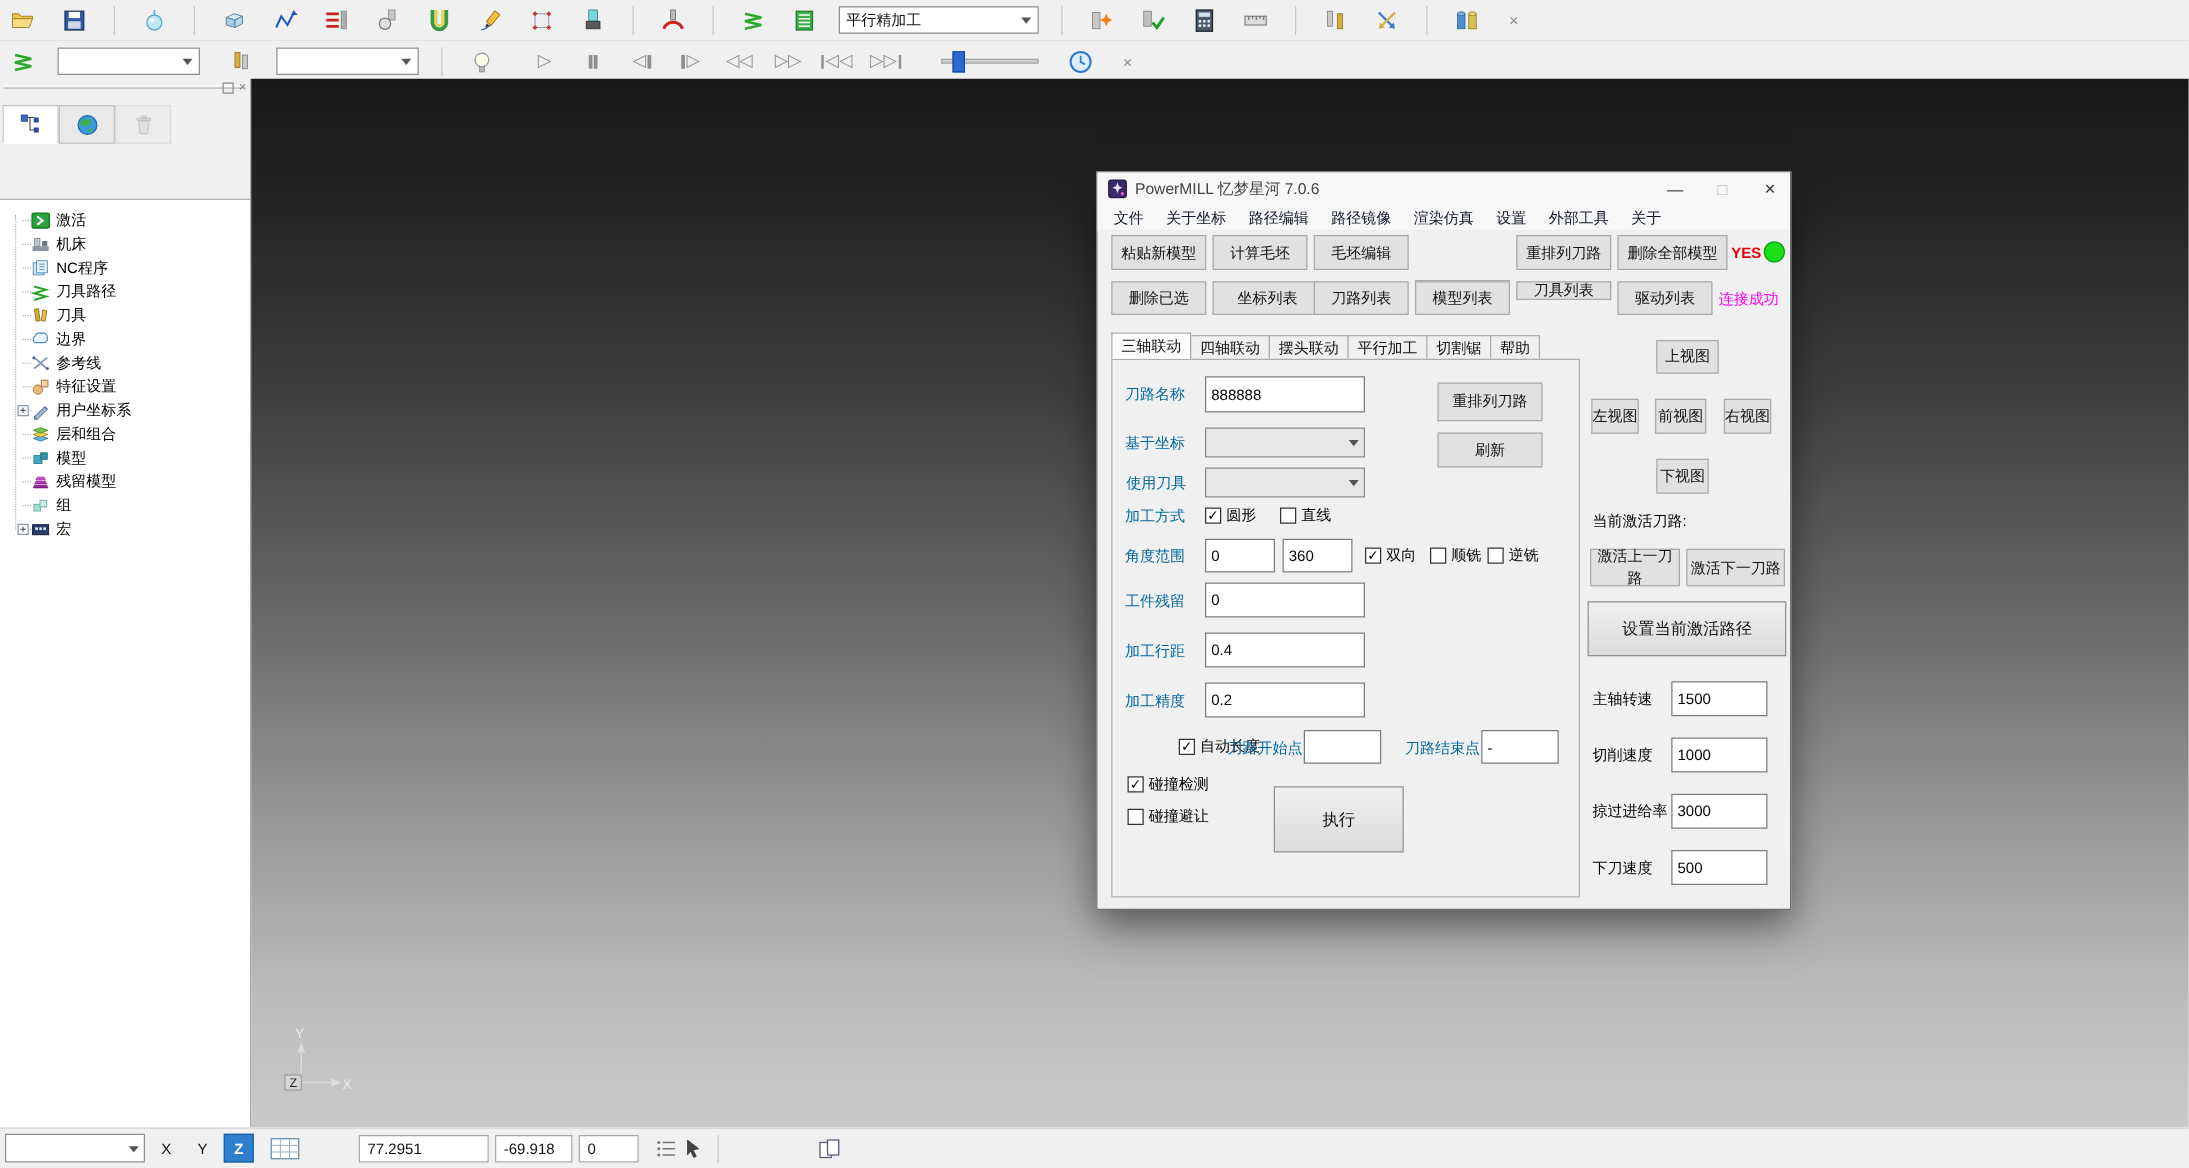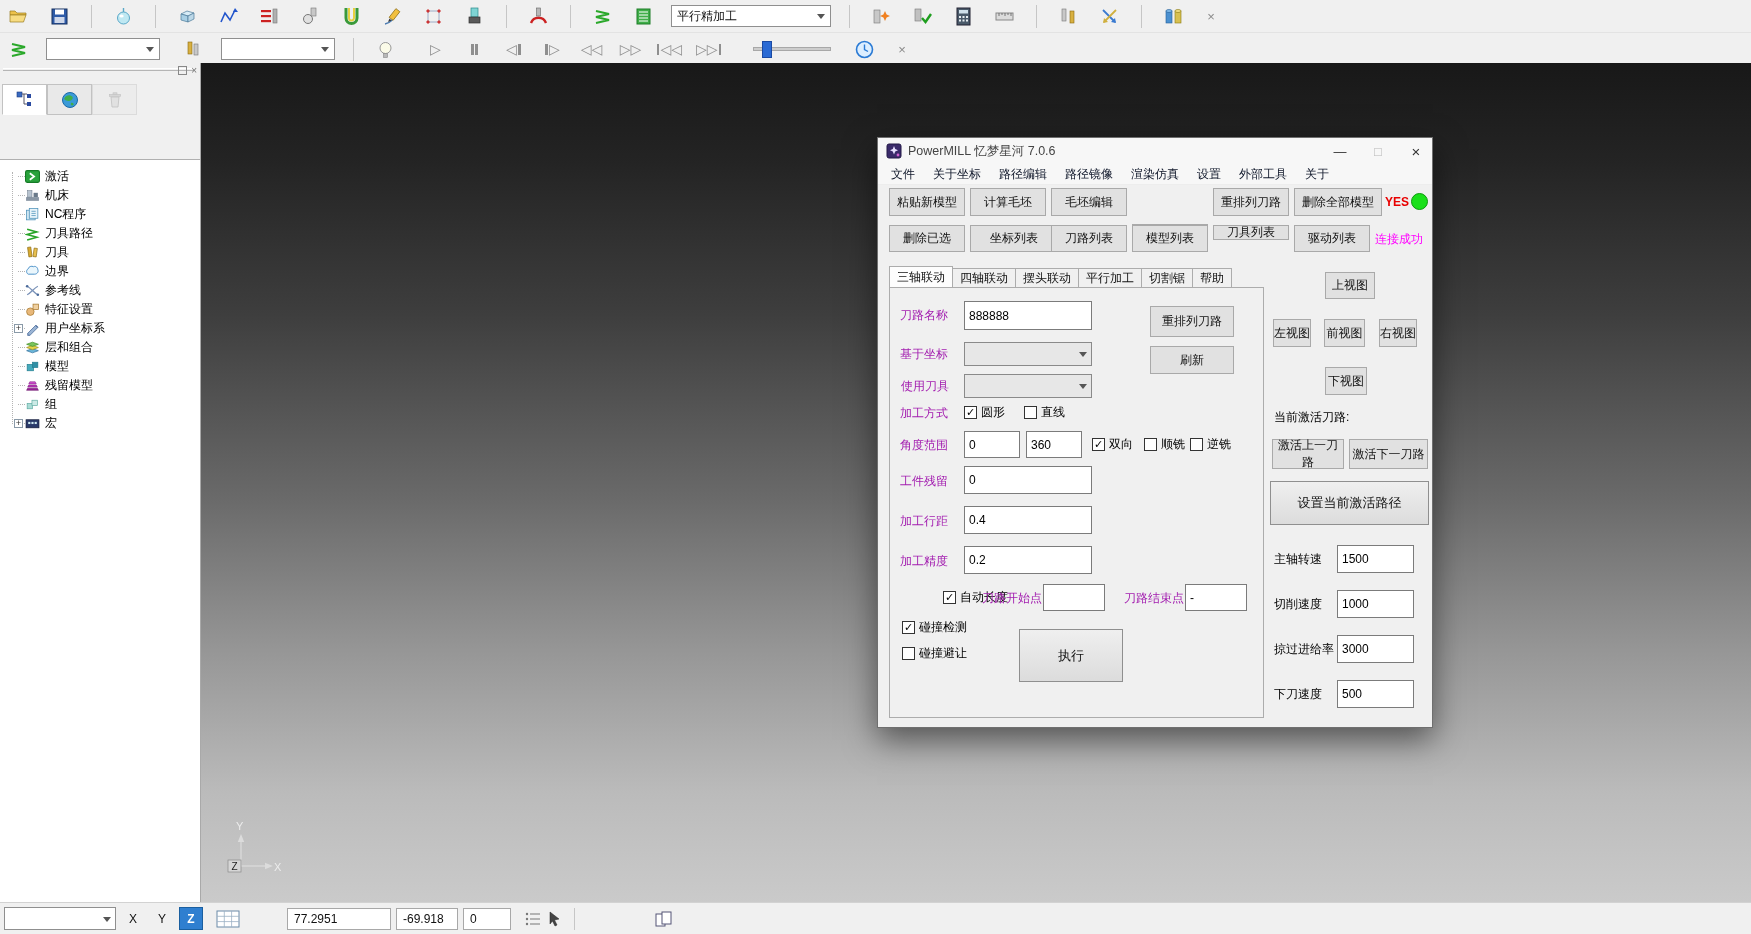--- a/index.html
+++ b/index.html
@@ -63,21 +63,21 @@
   .d-menu-item { padding:0 9px; color:#0f172a; }
   .btn { position:absolute; background:#e1e1e1; border:1px solid #a9a9a9; display:flex; align-items:center; justify-content:center; color:#111; font-size:12px; }
   .btn-big { background:linear-gradient(#efefef,#dcdcdc); border:1px solid #8f8f8f; font-size:13px; }
   .yes-label { position:absolute; color:#e80000; font-weight:bold; font-size:12px; }
   .status-dot { position:absolute; width:17px; height:17px; border-radius:50%; background:#1ae01a; border:1px solid #0c9a0c; }
   .connect-label { position:absolute; color:#ff00ff; font-size:12px; }
   .d-tabs { position:absolute; left:11px; top:130px; height:20px; display:flex; }
   .d-tab { padding:0 7px; line-height:18px; height:19px; border:1px solid #acacac; border-bottom:none; background:#f0f0f0; margin-right:-1px; color:#111; }
   .d-tab.active { background:#fdfdfd; height:21px; margin-top:-2px; line-height:21px; position:relative; z-index:3; }
   .d-tabpanel { position:absolute; left:11px; top:149px; width:375px; height:431px; background:#f0f0f0; border:1px solid #acacac; }
-  .f-label { position:absolute; height:18px; line-height:18px; color:#a21caf; white-space:nowrap; }
+  .f-label { position:absolute; height:18px; line-height:18px; color:#0369a1; white-space:nowrap; }
   .f-input { position:absolute; background:#fff; border:1px solid #7b7b7b; font-size:12px; padding:0 4px; font-family:inherit; color:#000; outline:none; }
   .f-combo { position:absolute; background:#e7e7e7; border:1px solid #8a8a8a; display:flex; align-items:center; justify-content:flex-end; padding:0 4px; }
   .chk { position:absolute; display:flex; align-items:center; gap:4px; color:#000; white-space:nowrap; }
   .chk .box { width:13px; height:13px; border:1px solid #333; background:#fff; font-size:11px; line-height:11px; text-align:center; color:#000; font-family:"DejaVu Sans",sans-serif; }
   .chk.on .box::before { content:"✓"; }
   .rp-label { position:absolute; color:#000; white-space:nowrap; }
 </style>
 </head>
 <body>
 

